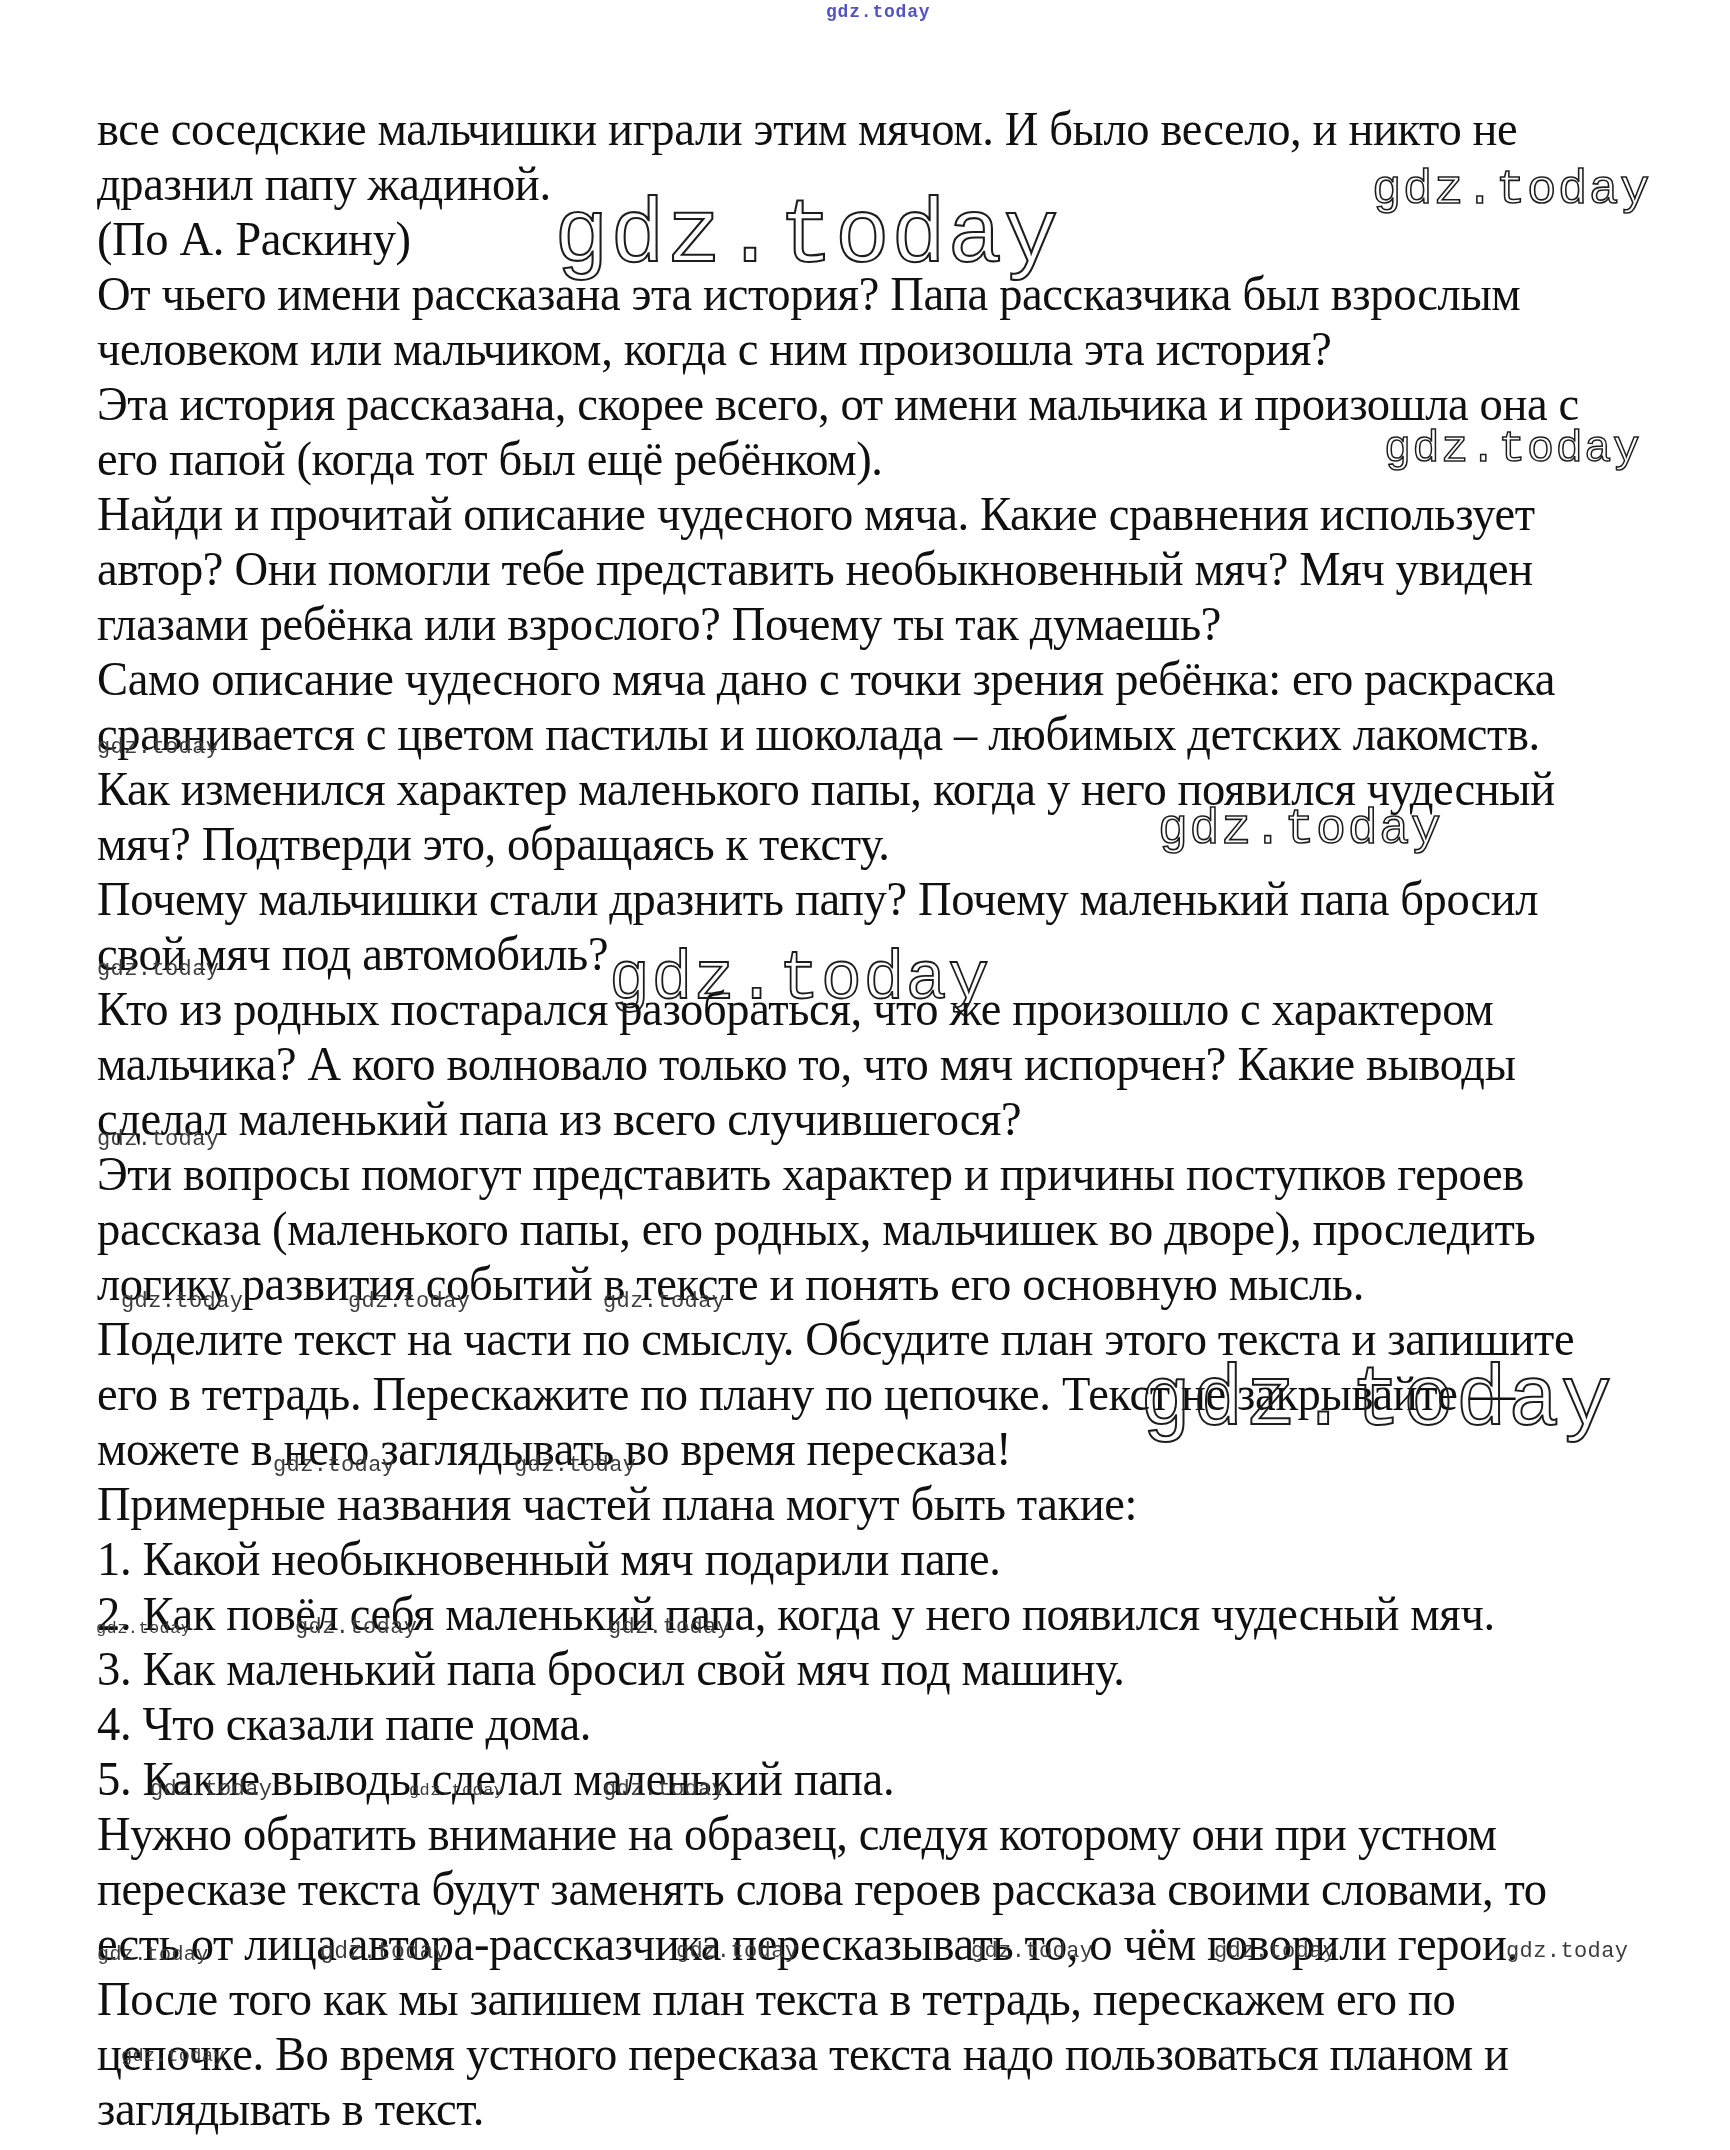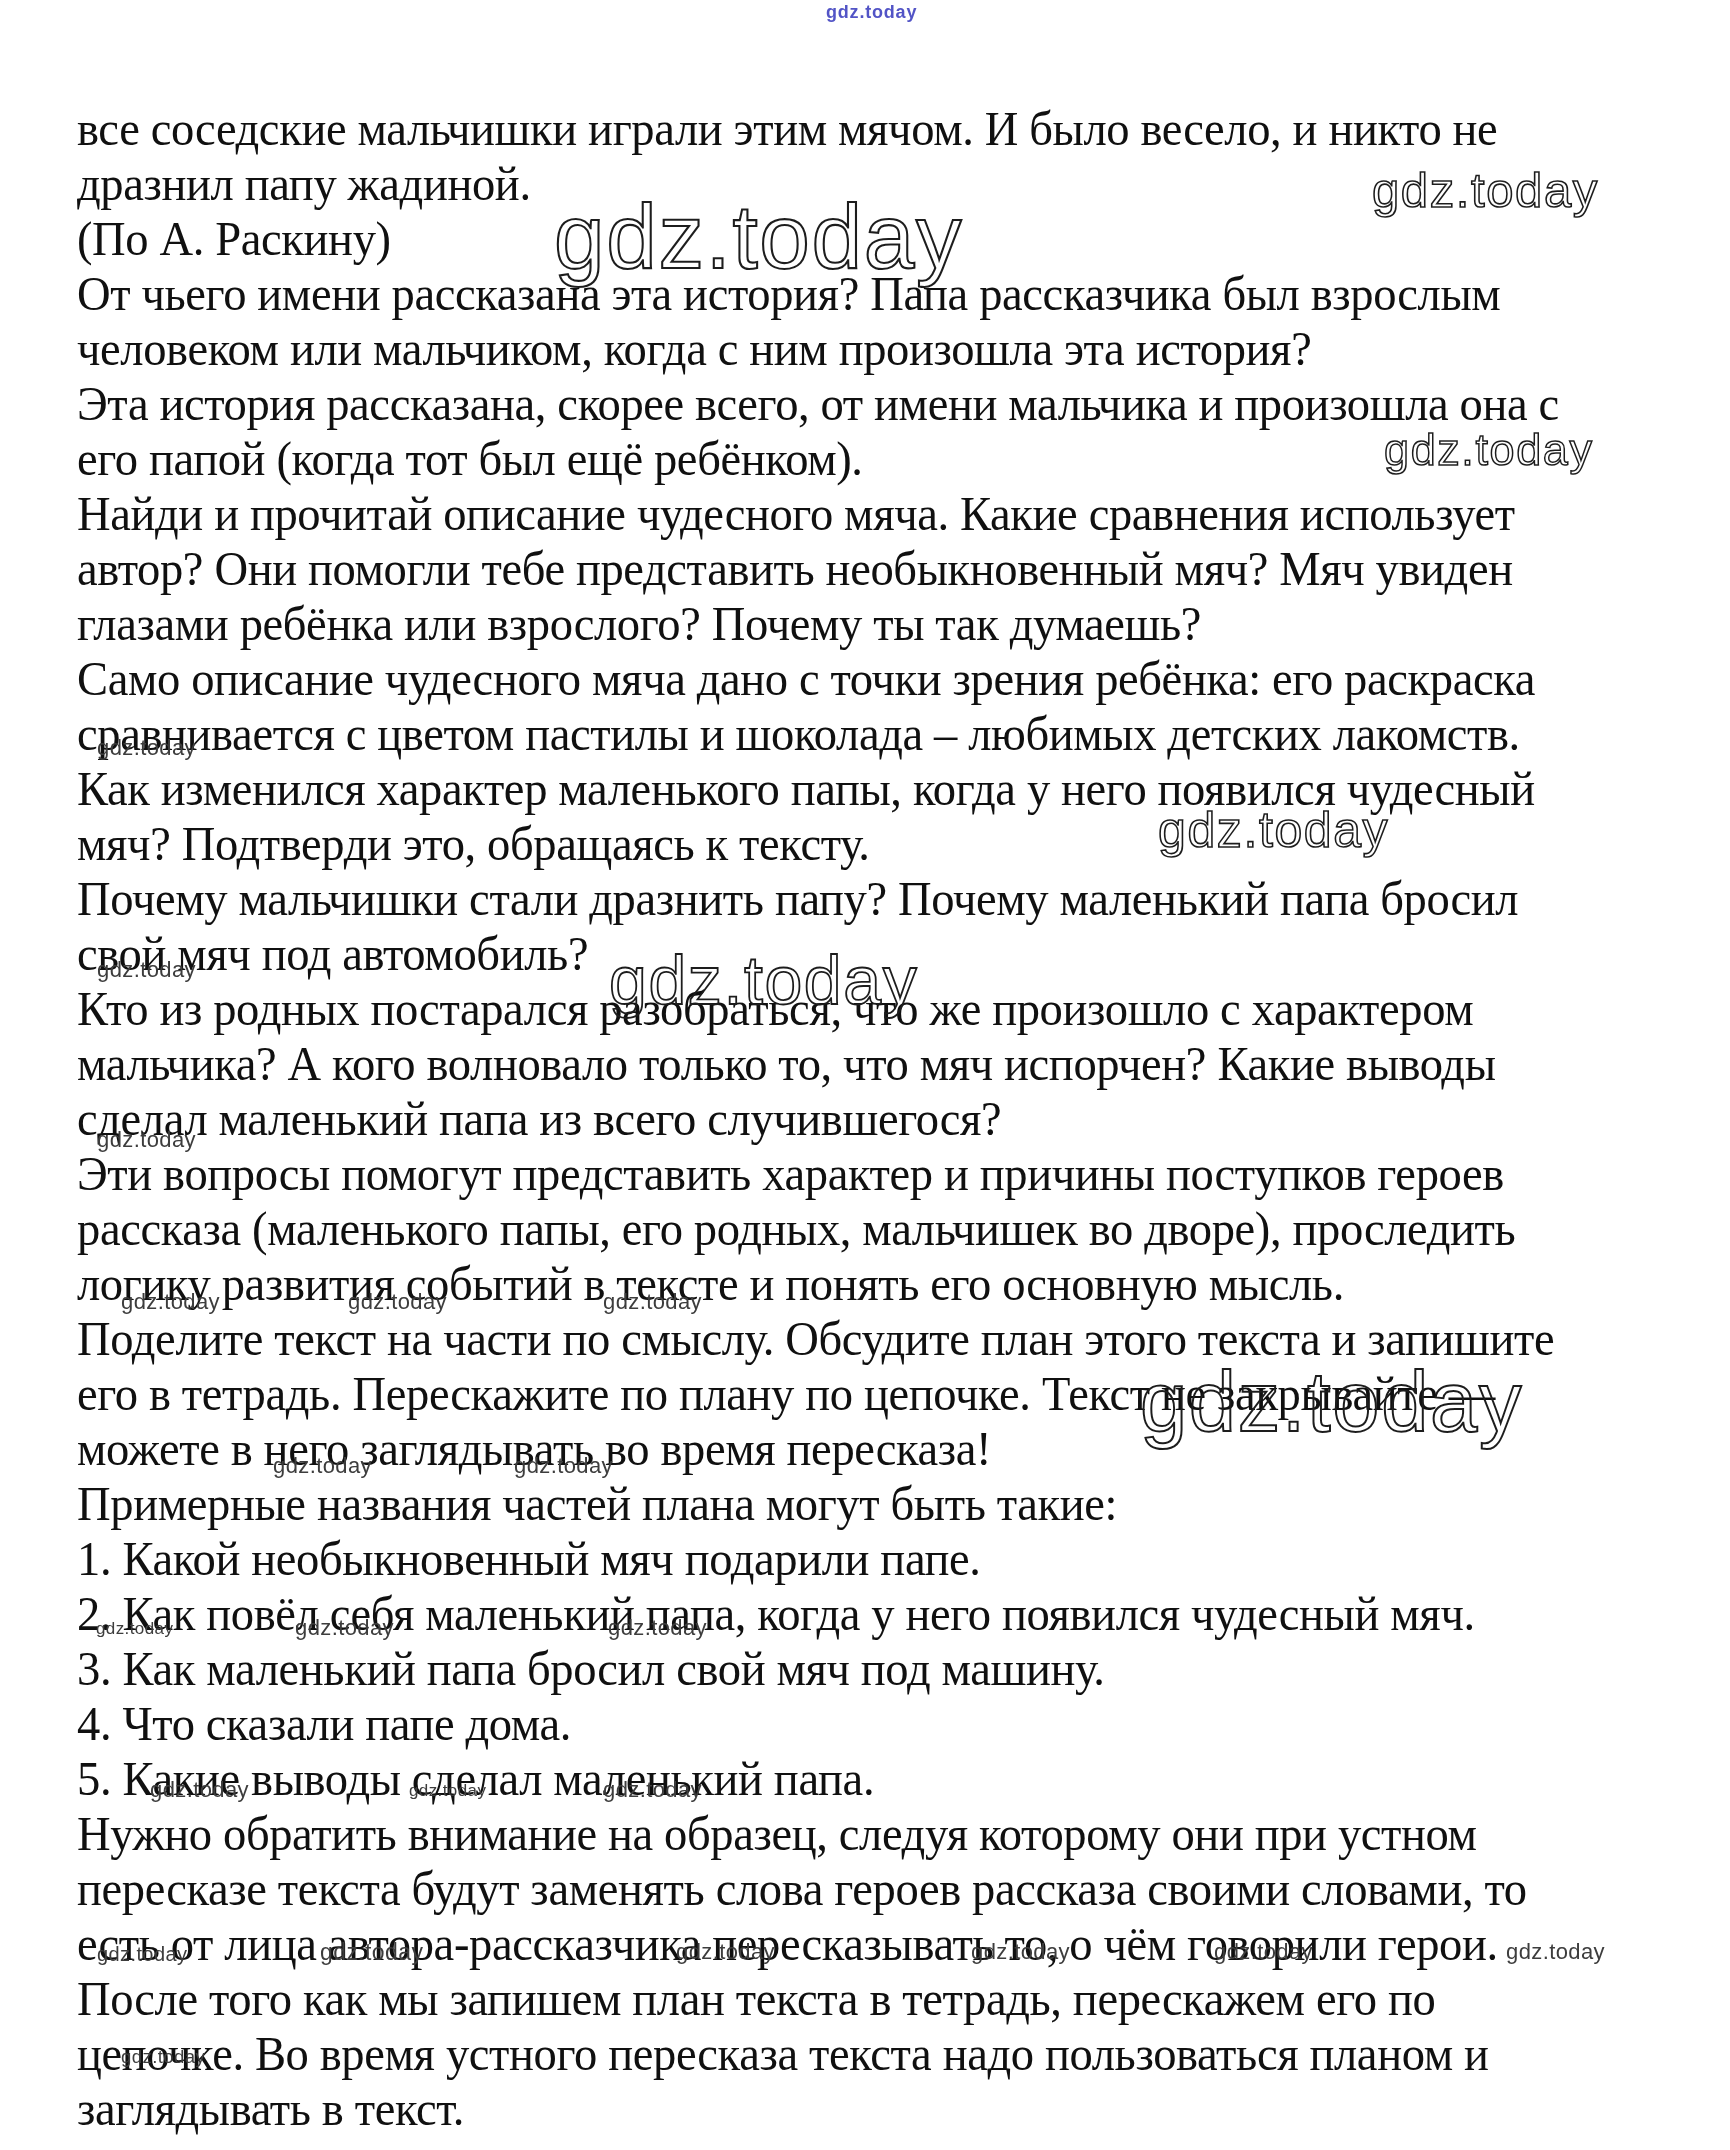--- a/index.html
+++ b/index.html
@@ -3,33 +3,33 @@
 <meta charset="utf-8">
 <style>
   html,body{margin:0;padding:0;}
   body{
     width:1731px;height:2151px;position:relative;overflow:hidden;
     background:#ffffff;
     font-family:"Liberation Serif","DejaVu Serif",serif;
   }
   .page{position:absolute;inset:0;}
   .text-block{
-    position:absolute;left:77px;top:101px;right:32px;
+    position:absolute;left:97px;top:101px;right:32px;
     color:#101010;
   }
   .line{
     height:55px;line-height:55px;white-space:nowrap;
     font-size:49px;
     transform:scaleX(0.95);transform-origin:0 50%;
     letter-spacing:-0.4px;
   }
   
   .wm{
     position:absolute;white-space:nowrap;
-    font-family:Liberation Sans, sans-serif;
+    font-family:Liberation Mono, monospace;
     pointer-events:none;
     text-align:center;
   }
   .wm-outline{
     color:transparent;
     -webkit-text-stroke:1.6px #1d1d1d;
     letter-spacing:1.6px;
   }
   .wm-small{
     color:#3d3d3d;

